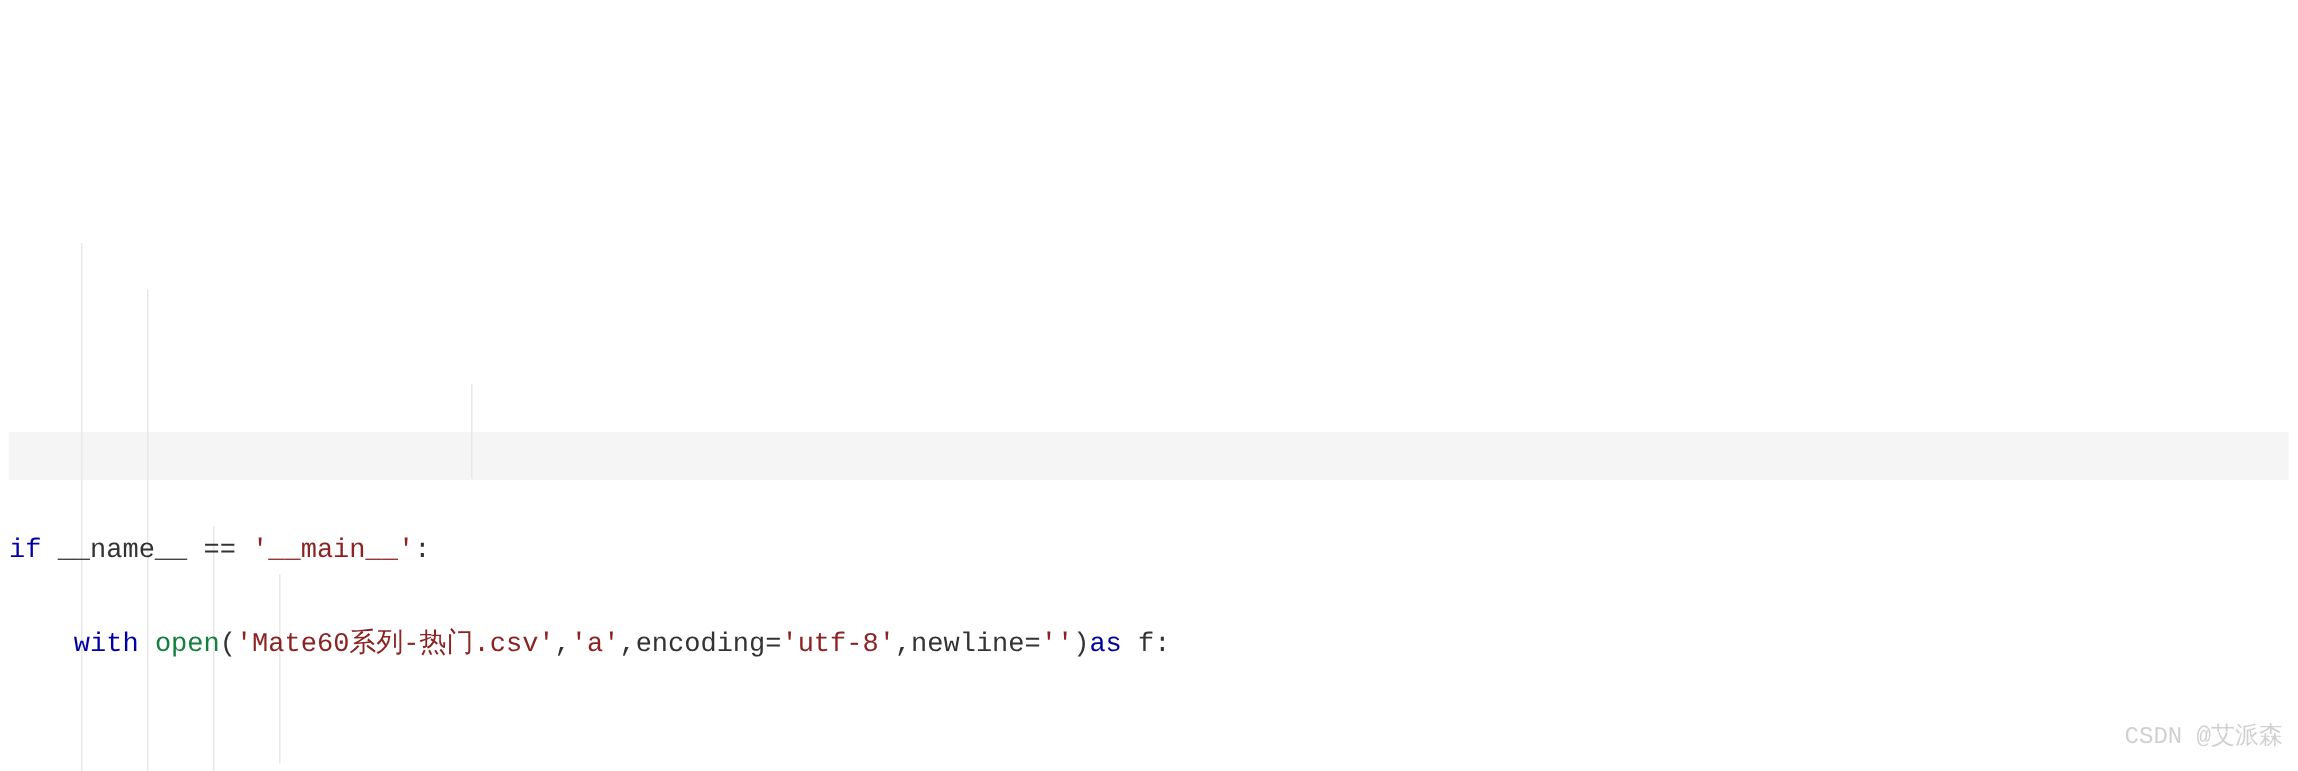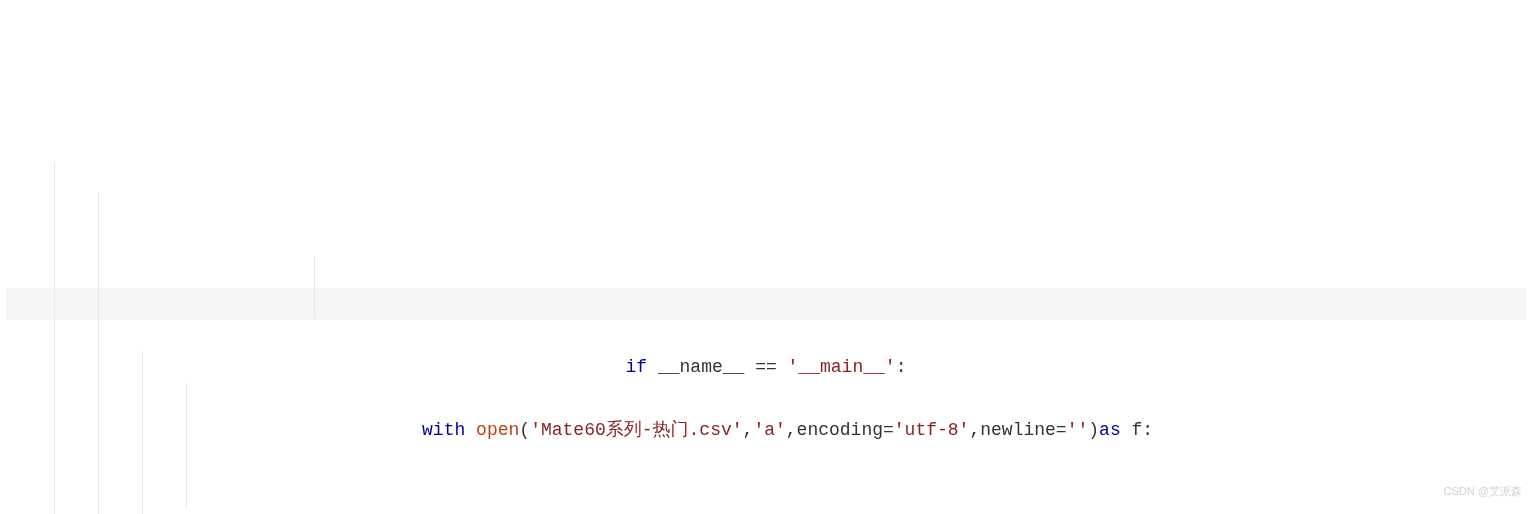--- a/index.html
+++ b/index.html
@@ -9,50 +9,49 @@
     font-size: 18px;
     line-height: 31.6px;
     background: #ffffff;
     color: #333333;
     white-space: pre;
     position: relative;
   }
   .code-line {
     display: block;
     position: relative;
-    text-align: center;
   }
   .guide {
     position: absolute;
     top: 0;
     bottom: 0;
     width: 1px;
     background: #e8e8e8;
     z-index: 0;
   }
   .hl {
     position: absolute;
     left: 0;
     right: 0;
     height: 31.6px;
     background: #f5f5f5;
     z-index: -1;
   }
   .kw { color: #0000a0; }
-  .builtin { color: #c2410c; }
+  .builtin { color: #15803d; }
   .name { color: #333333; }
   .op { color: #333333; }
   .paren { color: #333333; }
   .str { color: #8b2323; }
   .watermark {
     position: fixed;
     right: 10px;
     bottom: 6px;
-    font-family: Liberation Sans, sans-serif;
-    font-size: 11px;
+    font-family: Liberation Mono, monospace;
+    font-size: 16px;
     color: rgba(120,120,120,0.35);
   }
   .code-wrap { position: relative; display:inline-block; min-width:1520px; }
 </style>
 </head>
 <body>
 
 
 
 <div class="code-wrap">

